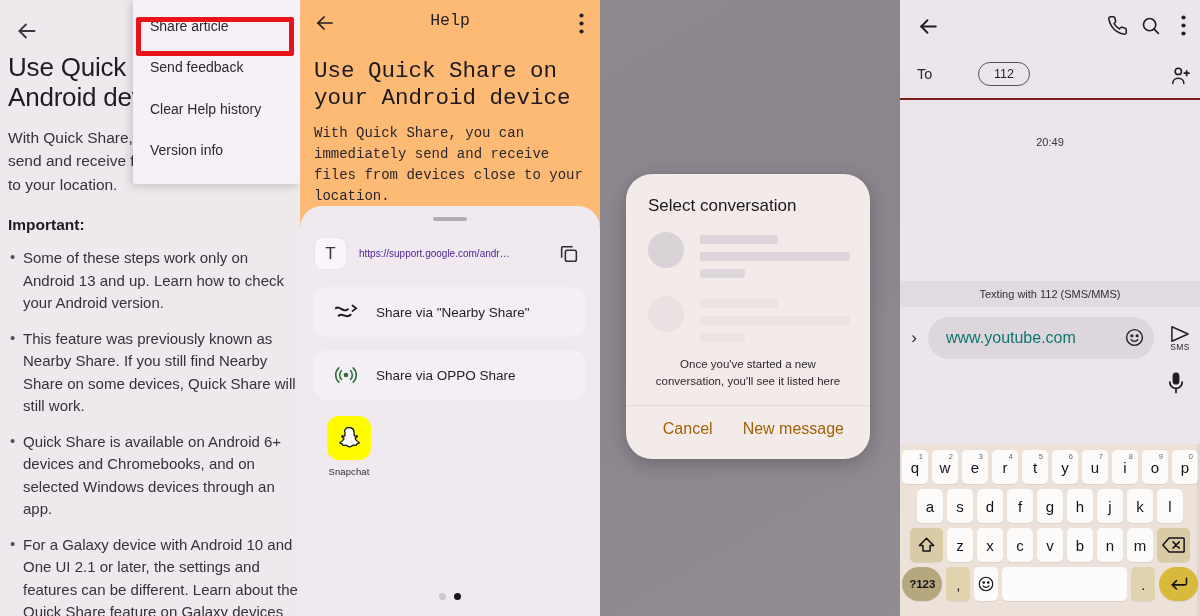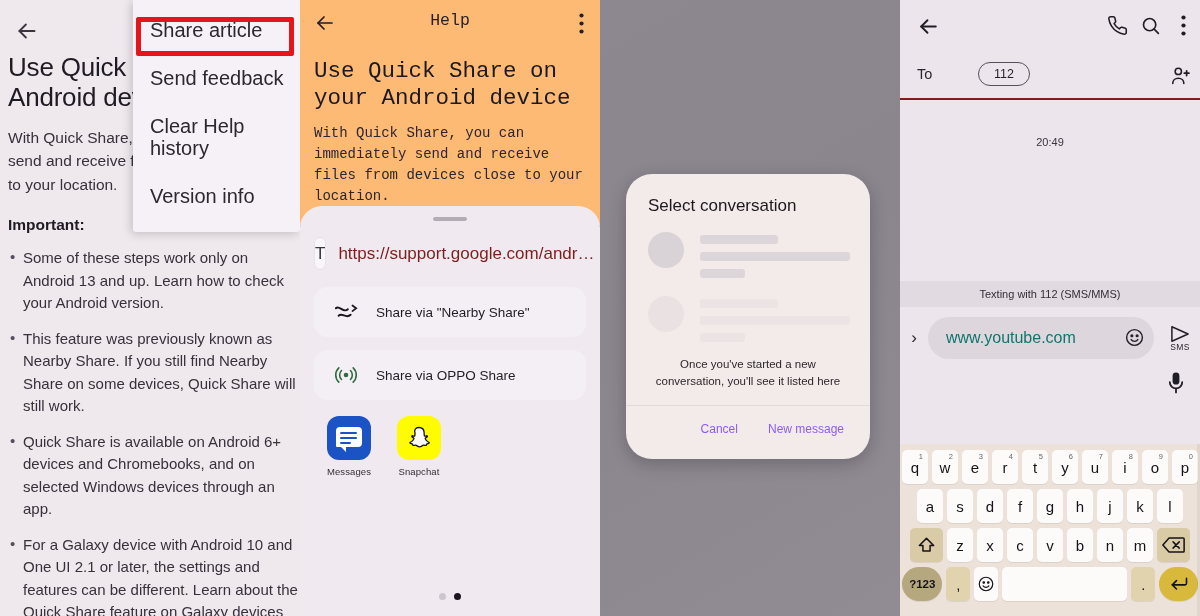--- a/index.html
+++ b/index.html
@@ -40,21 +40,21 @@
   .art-h2 {
     position:absolute; left:8px; bottom:6px; font-size:21px; color:#1f1b24;
     font-weight:400; letter-spacing:-0.1px;
   }
   .overflow-menu {
     position:absolute; left:133px; top:0; width:167px; padding:6px 0 12px;
     background:#f6f1f6; box-shadow:-2px 2px 10px rgba(0,0,0,.18);
     border-radius:0 0 3px 3px;
   }
   .overflow-menu .mi {
-    font-size:20px; color:#2c2730; padding:13px 15px 13px 17px; line-height:1.1;
+    font-size:14px; color:#2c2730; padding:13px 15px 13px 17px; line-height:1.1;
   }
   .hl-box { position:absolute; border:5px solid #e8141c; border-radius:2px; pointer-events:none; }
 
   
   #panel2 { background:#6f6a70; }
   #p2-top { position:absolute; inset:0 0 auto 0; height:225px; background:#fdba74;font-family:Liberation Mono, monospace; }
   #p2-top .bar { position:relative; height:46px; }
   #p2-top .bar .bk { position:absolute; left:13px; top:11px; width:24px; height:24px; color:#1f1b24; }
   #p2-top .bar .ttl {
     position:absolute; left:0; right:0; top:11px; text-align:center;
@@ -71,21 +71,21 @@
   .sheet .grab { width:34px; height:4px; border-radius:3px; background:#b3acb5; margin:11px auto 0; }
   .sheet .urlrow {
     display:flex; align-items:center; gap:12px; margin:12px 14px 0;
     padding:4px 0;
   }
   .sheet .urlrow .tbox {
     width:33px; height:33px; border-radius:8px; background:#f9f5f9;
     display:flex; align-items:center; justify-content:center; font-size:17px; color:#3b363f;
     border:1px solid #e7e1e8;
   }
-  .sheet .urlrow .u { flex:1; font-size:17px; color:#7f1d1d; }
+  .sheet .urlrow .u { flex:1; font-size:10px; color:#4c1d95; }
   .sheet .urlrow .cp { width:22px; height:22px; color:#2f2a33; margin-right:6px; }
   .sheet .srow {
     display:flex; align-items:center; gap:18px; margin:13px 14px 0;
     height:50px; background:#f4eff4; border-radius:14px; padding-left:20px;
   }
   .sheet .srow .lbl { font-size:13.5px; color:#221d26; }
   .apps { display:flex; gap:16px; margin:16px 0 0 22px; }
   .app { width:54px; text-align:center; }
   .app .ic { width:44px; height:44px; border-radius:12px; margin:0 auto; }
   .app .nm { font-size:9.5px; color:#332e37; margin-top:6px; letter-spacing:.1px; }
@@ -124,21 +124,21 @@
   .skel .li b:nth-child(3) { width:30%; }
   .skel2 { opacity:.33; padding-top:10px; }
   .dlg .hint {
     font-size:11.5px; line-height:1.5; color:#2d282f; text-align:center;
     padding:6px 26px 14px;
   }
   .dlg .acts {
     display:flex; justify-content:flex-end; align-items:center; gap:10px;
     border-top:1px solid #e2dad9; padding:10px 16px 16px 0; height:54px;
   }
-  .dlg .acts span { font-size:12px; color:#8b5cf6; padding:6px 10px; }
+  .dlg .acts span { font-size:16px; color:#a16207; padding:6px 10px; }
 
   
   #panel4 { background:#ece5ec; }
   #p4-head { position:relative; height:54px; }
   #p4-head .bk { position:absolute; left:16px; top:14px; width:25px; height:25px; color:#211d26; }
   #p4-head .ri { position:absolute; top:15px; color:#211d26; }
   #p4-to { position:relative; height:46px; border-bottom:2px solid #7f1d1d; }
   #p4-to .lbl { position:absolute; left:17px; top:12px; font-size:14.5px; color:#2a252e; }
   #p4-to .chip {
     position:absolute; left:66px; top:8px; padding:4px 15px; border-radius:14px;
@@ -281,29 +281,20 @@
               <path d="M7.5 7.5a6.4 6.4 0 0 0 0 9"></path>
               <path d="M16.5 7.5a6.4 6.4 0 0 1 0 9"></path>
               <path d="M4.8 4.8a10 10 0 0 0 0 14.4"></path>
               <path d="M19.2 4.8a10 10 0 0 1 0 14.4"></path>
             </svg>
         </span>
         <span class="lbl">Share via OPPO Share</span>
       </div>
 
       <div class="apps">
-        <div class="app">
-          <div class="ic ic-msg">
-            <div class="bub"></div>
-            <div class="ln" style="top:16px; width:17px;"></div>
-            <div class="ln" style="top:21px; width:17px;"></div>
-            <div class="ln" style="top:26px; width:11px;"></div>
-          </div>
-          <div class="nm">Messages</div>
-        </div>
         <div class="app">
           <div class="ic ic-snap">
             <svg width="28" height="28" viewBox="0 0 24 24" fill="#fff" stroke="#111" stroke-width="1.1" stroke-linejoin="round">
                 <path d="M12 3c2.9 0 4.4 2 4.4 4.6 0 1 .1 2 .2 2.6.5.3 1.3.1 1.8-.1.6-.2 1.1.6.5 1.1-.5.4-1.5.7-1.6 1.1-.1.6 1.6 2.9 3.2 3.4.5.2.3.8-.2 1-.6.2-1.5.3-1.7.6-.2.3-.1.9-.5 1-.5.1-1.5-.3-2.4-.1-.9.2-1.7 1.4-3.2 1.4s-2.3-1.2-3.2-1.4c-.9-.2-1.9.2-2.4.1-.4-.1-.3-.7-.5-1-.2-.3-1.1-.4-1.7-.6-.5-.2-.7-.8-.2-1 1.6-.5 3.3-2.8 3.2-3.4-.1-.4-1.1-.7-1.6-1.1-.6-.5-.1-1.3.5-1.1.5.2 1.3.4 1.8.1.1-.6.2-1.6.2-2.6C7.6 5 9.1 3 12 3z"></path>
               </svg>
           </div>
           <div class="nm">Snapchat</div>
         </div>
       </div>
 

